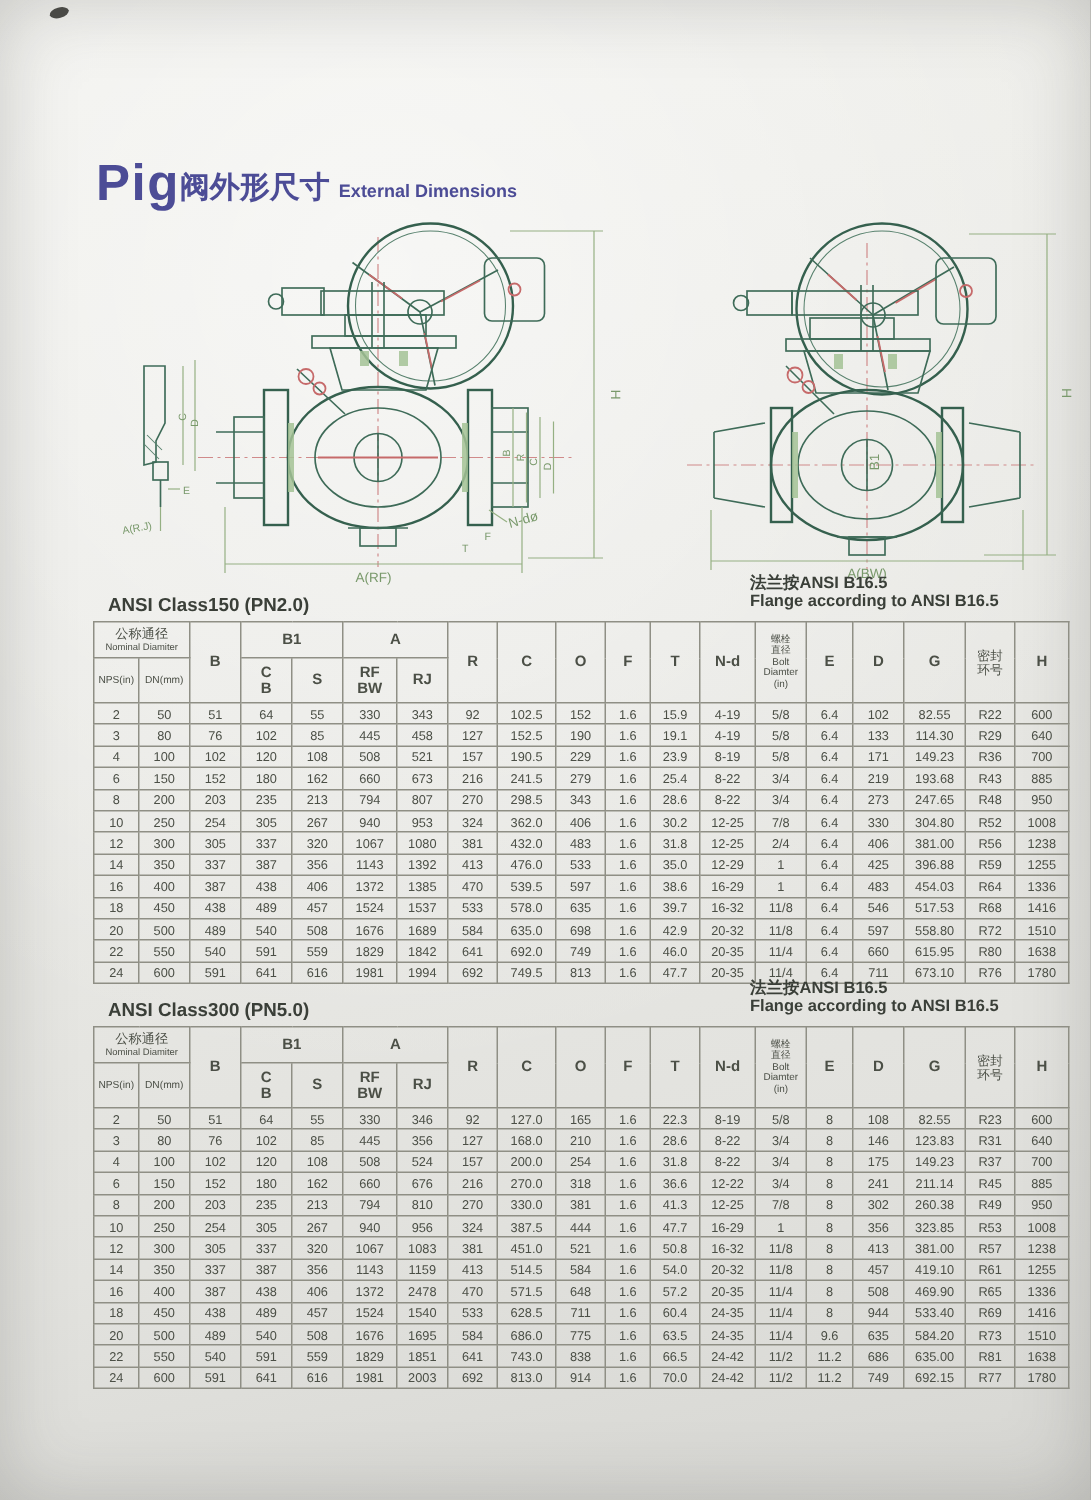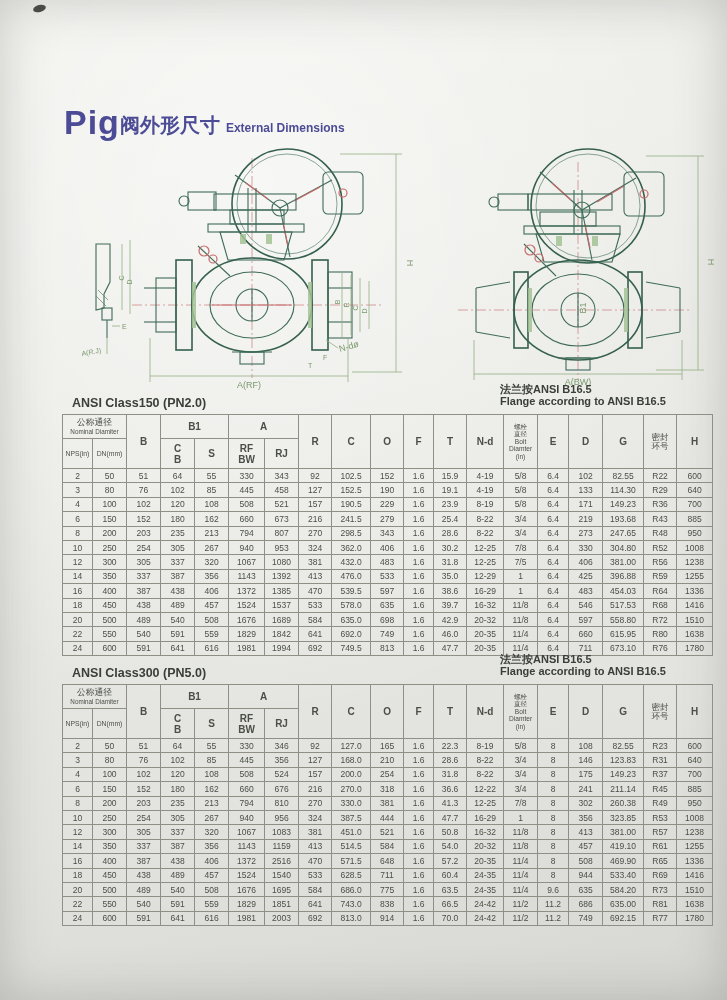--- a/index.html
+++ b/index.html
@@ -394,21 +394,21 @@
           <td>337</td>
           <td>320</td>
           <td>1067</td>
           <td>1080</td>
           <td>381</td>
           <td>432.0</td>
           <td>483</td>
           <td>1.6</td>
           <td>31.8</td>
           <td>12-25</td>
-          <td>7/5</td>
+          <td>2/4</td>
           <td>6.4</td>
           <td>406</td>
           <td>381.00</td>
           <td>R56</td>
           <td>1238</td>
         </tr>
         <tr>
           <td>14</td>
           <td>350</td>
           <td>337</td>
@@ -769,21 +769,21 @@
           <td>R61</td>
           <td>1255</td>
         </tr>
         <tr>
           <td>16</td>
           <td>400</td>
           <td>387</td>
           <td>438</td>
           <td>406</td>
           <td>1372</td>
-          <td>2516</td>
+          <td>2478</td>
           <td>470</td>
           <td>571.5</td>
           <td>648</td>
           <td>1.6</td>
           <td>57.2</td>
           <td>20-35</td>
           <td>11/4</td>
           <td>8</td>
           <td>508</td>
           <td>469.90</td>

